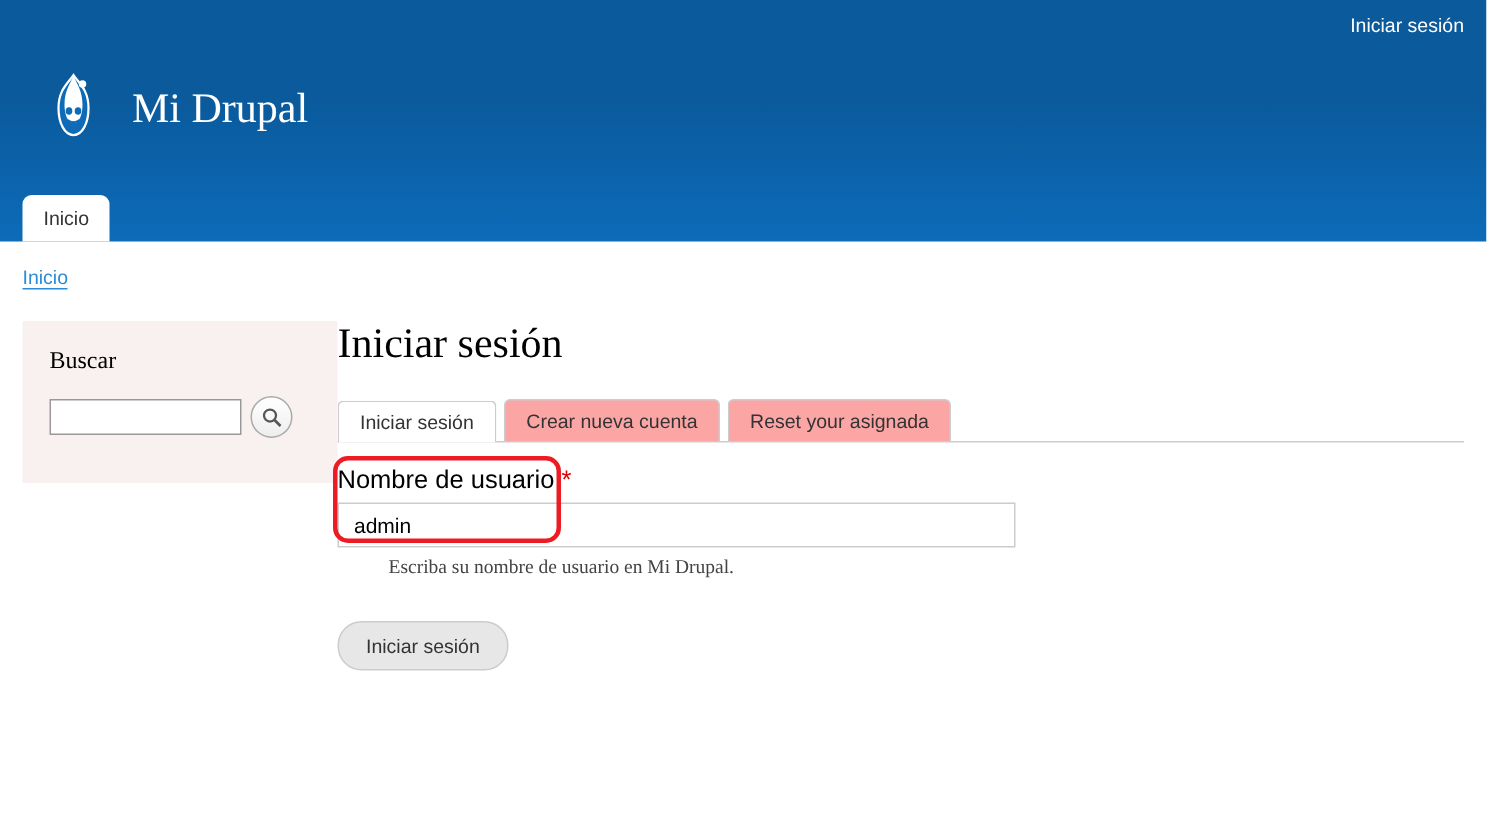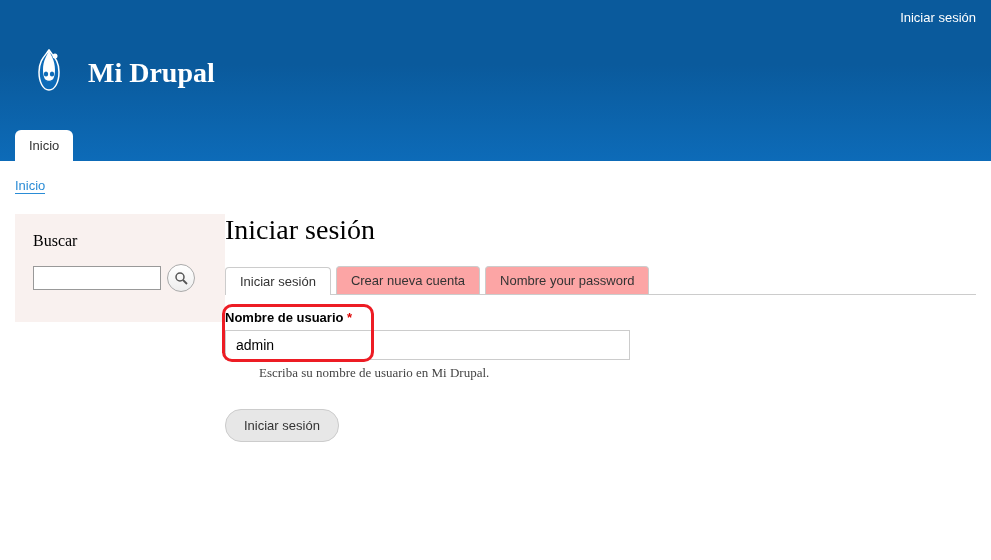--- a/index.html
+++ b/index.html
@@ -4,21 +4,21 @@
   <style>
     * { margin: 0; padding: 0; box-sizing: border-box; }
     body { font-family: Georgia, 'Times New Roman', serif; background: #fff; }
     
     .header { background: linear-gradient(to bottom, #0a5a9c, #0a5a9c 40%, #0d6bb8); position: relative; }
     .header-top { text-align: right; padding: 8px 15px 0 0; }
     .header-top a { color: #fff; font-size: 13px; text-decoration: none; font-family: Arial, sans-serif; }
     
     .branding { display: flex; align-items: center; padding: 20px 25px 30px; }
     .logo { width: 48px; height: 54px; margin-right: 15px; }
-    .site-name { color: #fff; font-size: 28px; font-weight: bold; font-family: Georgia, serif; }
+    .site-name { color: #fff; font-size: 28px; font-weight: normal; font-family: Georgia, serif; }
     
     .main-nav { padding: 0 15px; }
     .main-nav-tab { display: inline-block; background: #fff; border-radius: 6px 6px 0 0; padding: 8px 14px; color: #333; font-size: 13px; font-family: Arial, sans-serif; text-decoration: none; }
     
     .breadcrumb { padding: 15px 15px 10px; }
     .breadcrumb a { color: #2a8cd6; font-size: 13px; text-decoration: none; border-bottom: 1px solid #2a8cd6; font-family: Arial, sans-serif; }
     
     .page-wrap { display: flex; padding: 10px 15px; }
     
     .sidebar { width: 210px; flex-shrink: 0; }
@@ -29,23 +29,23 @@
     .search-btn { width: 28px; height: 28px; border: 1px solid #aaa; border-radius: 14px; background: linear-gradient(to bottom, #fff, #eee); cursor: pointer; display: flex; align-items: center; justify-content: center; }
     
     .content { flex: 1; }
     .page-title { font-size: 28px; font-weight: normal; margin-bottom: 20px; font-family: Georgia, serif; }
     
     .tabs { border-bottom: 1px solid #ccc; display: flex; gap: 5px; margin-bottom: 15px; }
     .tab { border: 1px solid #ccc; border-bottom: none; padding: 6px 14px; font-size: 13px; color: #333; background: #fca5a5; font-family: Arial, sans-serif; text-decoration: none; position: relative; border-radius: 4px 4px 0 0; }
     .tab.active { background: #fff; top: 1px; }
     
     .form-item { margin-bottom: 18px; }
-    .form-label { display: block; font-weight: bold; font-size: 13px; margin-bottom: 5px; font-family: Arial, sans-serif; }
+    .form-label { display: block; font-weight: normal; font-size: 17px; margin-bottom: 5px; font-family: Arial, sans-serif; }
     .required { color: #d00; }
-    .text-input { width: 405px; height: 30px; border: 1px solid #ccc; padding: 4px 10px; font-size: 14px; font-family: Arial, sans-serif; }
+    .text-input { width: 452px; height: 30px; border: 1px solid #ccc; padding: 4px 10px; font-size: 14px; font-family: Arial, sans-serif; }
     .description { font-size: 13px; color: #444; margin-top: 5px; font-family: Georgia, serif; margin-left: 34px; }
     
     .highlight-box { position: absolute; border: 3px solid #ed1c24; border-radius: 10px; pointer-events: none; }
     .highlight-wrap { position: relative; display: inline-block; width: 100%; }
     
     .submit-btn { background: #e7e7e7; border: 1px solid #ccc; border-radius: 16px; padding: 8px 18px; font-size: 13px; cursor: pointer; font-family: Arial, sans-serif; color: #333; margin-top: 10px; }
   </style>
 </head>
 <body>
 
@@ -88,21 +88,21 @@
       </div>
     </div>
   </aside>
 
   <main class="content">
     <h1 class="page-title">Iniciar sesión</h1>
     
     <div class="tabs">
       <a href="#" class="tab active">Iniciar sesión</a>
       <a href="#" class="tab">Crear nueva cuenta</a>
-      <a href="#" class="tab">Nombre your password</a>
+      <a href="#" class="tab">Reset your asignada</a>
     </div>
 
     <div class="highlight-wrap">
       <div class="form-item">
         <label class="form-label"><span>Nombre de usuario</span> <span class="required">*</span></label>
         <input type="text" class="text-input" value="admin" style="">
         <div class="description">Escriba su nombre de usuario en Mi Drupal.</div>
       </div>
       <div class="highlight-box" style="left:-3px; top:-6px; width:152px; height:58px;"></div>
     </div>

